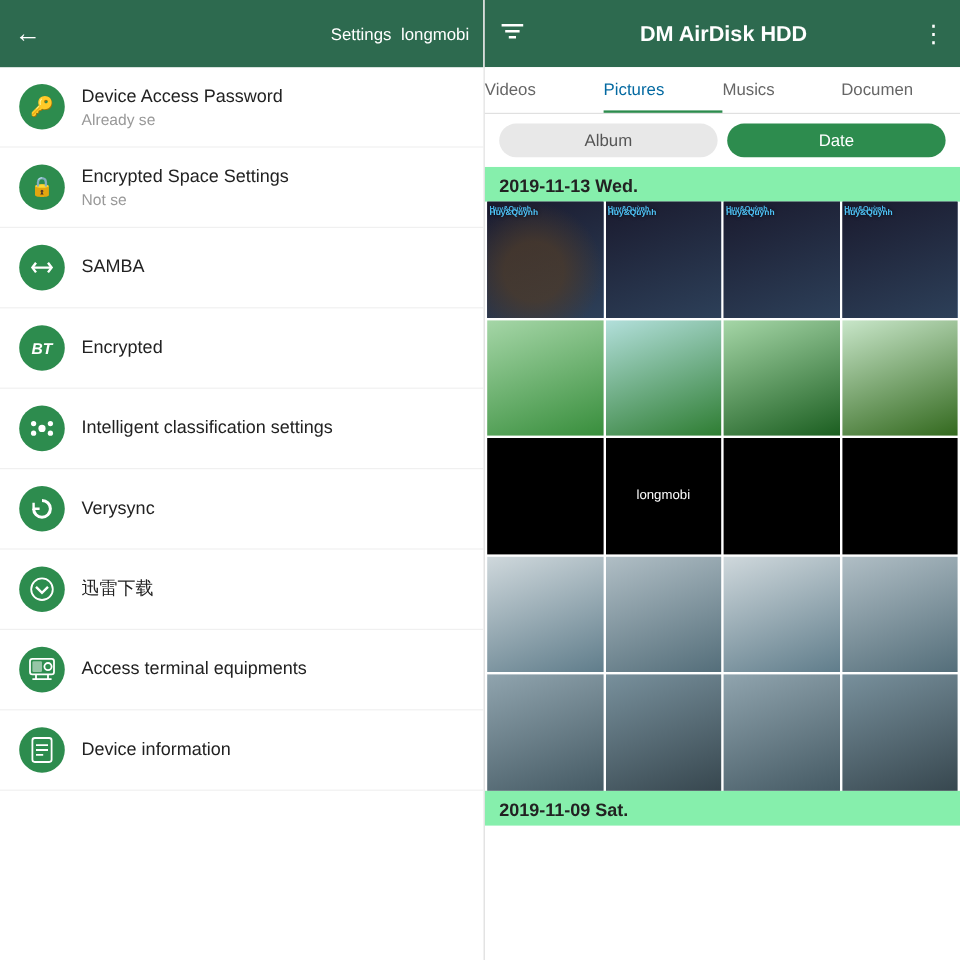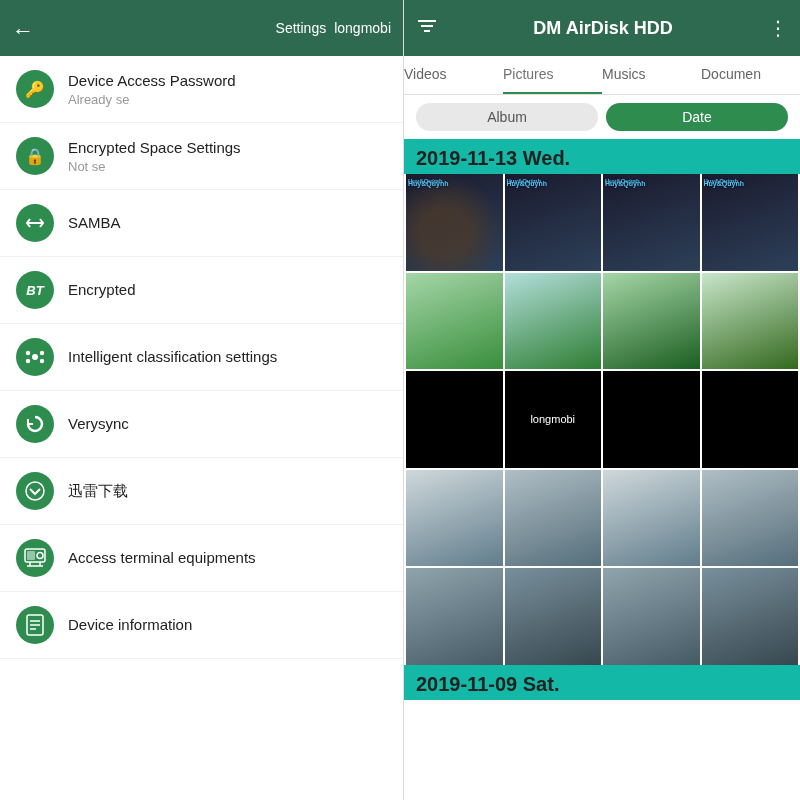--- a/index.html
+++ b/index.html
@@ -135,21 +135,21 @@
     .tab-item {
       flex: 1;
       text-align: left;
       padding: 10px 0;
       font-size: 14px;
       color: #666;
       cursor: pointer;
     }
 
     .tab-item.active {
-      color: #737373;
+      color: #0369a1;
       border-bottom: 2px solid #2d8c4e;
     }
 
     .sub-tabs {
       display: flex;
       padding: 8px 12px;
       gap: 8px;
       background: #fff;
       flex-shrink: 0;
     }
@@ -172,25 +172,25 @@
       background: #2d8c4e;
       color: #fff;
     }
 
     .photo-scroll {
       flex: 1;
       overflow-y: auto;
     }
 
     .date-label {
-      font-size: 20px;
+      font-size: 15px;
       font-weight: 600;
       color: #222;
       padding: 8px 12px 4px;
-      background: #14b8a6;
+      background: #86efac;
     }
 
     .photo-grid {
       display: grid;
       grid-template-columns: repeat(4, 1fr);
       gap: 2px;
       padding: 0 2px;
     }
 
     .photo-cell {

